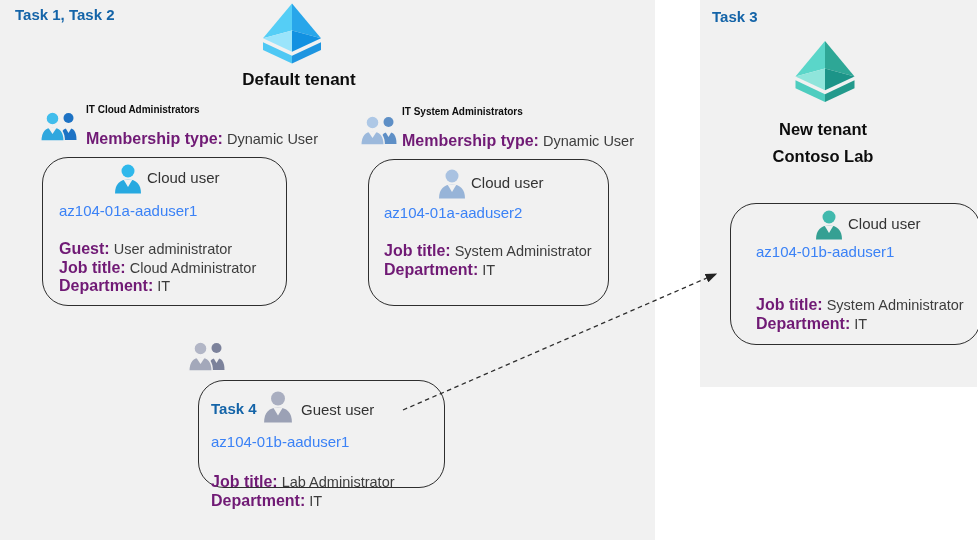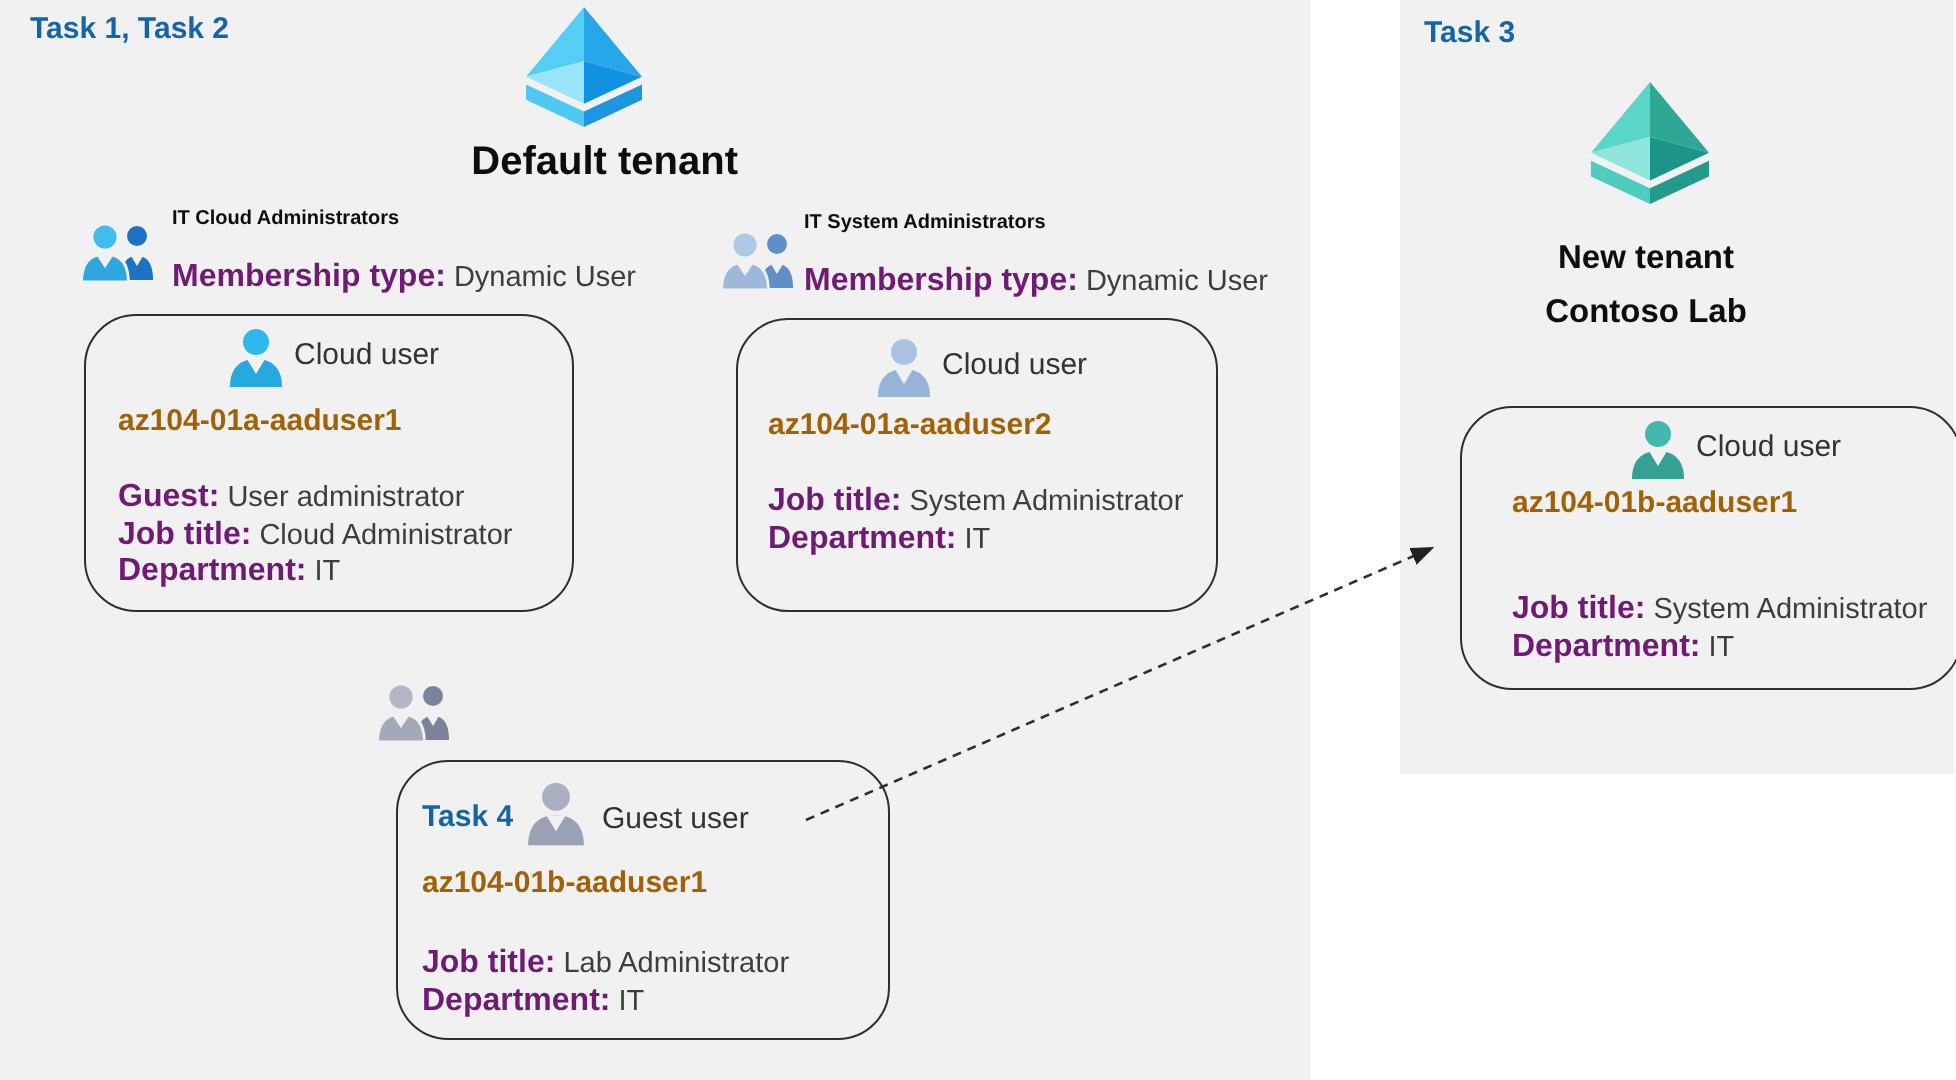--- a/index.html
+++ b/index.html
@@ -4,28 +4,28 @@
 <style>
   * { margin:0; padding:0; box-sizing:border-box; }
   html,body { background:#ffffff; }
   body { font-family:"Liberation Sans", sans-serif; }
   #canvas { position:relative; width:978px; height:540px; background:#ffffff; overflow:hidden; }
   .panel { position:absolute; background:#f1f1f1; }
   #left-panel  { left:0;   top:0; width:655px; height:540px; }
   #right-panel { left:700px; top:0; width:277px; height:387px; }
   .abs { position:absolute; }
   .task-label { font-weight:bold; font-size:15px; color:#1464a8; white-space:nowrap; }
-  .tenant-title { font-weight:bold; font-size:20px; color:#0d0d0d; text-align:right; white-space:nowrap; }
+  .tenant-title { font-weight:bold; font-size:17px; color:#0d0d0d; text-align:center; white-space:nowrap; }
   .tenant-title-sm { font-weight:bold; font-size:16.5px; color:#0d0d0d; text-align:center; white-space:nowrap; }
   .group-title { font-weight:bold; font-size:10px; color:#0d0d0d; white-space:nowrap; }
   .membership { font-size:14.5px; color:#3d3d3d; white-space:nowrap; }
   .membership b, .field b { color:#701a75; font-size:16px; }
   .card { position:absolute; border:1.4px solid #2e2e2e; border-radius:26px; background:transparent;margin-left:20px; }
   .user-type { font-size:15px; color:#333333; white-space:nowrap; }
-  .card-name { font-weight:bold; font-size:15px; color:#a16207; white-space:nowrap; }
+  .card-name { font-weight:normal; font-size:15px; color:#3b82f6; white-space:nowrap; }
   .field { font-size:14.5px; color:#3d3d3d; line-height:18.5px; white-space:nowrap; }
   svg { display:block; }
   #arrow-overlay { position:absolute; left:0; top:0; pointer-events:none; }
 </style>
 </head>
 <body>
 
 <div id="canvas">
 
   <div id="left-panel" class="panel"></div>
@@ -108,21 +108,21 @@
     <svg width="38" height="32" viewBox="0 0 38 31">
       <circle cx="28.5" cy="7.5" r="5" fill="#7c829b"></circle>
       <path d="M20.5,29.5 C20.5,21 23.5,17.5 28.5,17.5 C33.5,17.5 36.5,21 36.5,29.5 Z" fill="#7c829b"></path>
       <polygon points="25.5,17.5 28.5,22.5 31.5,17.5" fill="#f1f1f1"></polygon>
       <circle cx="12.5" cy="8" r="6.5" fill="#b2b6c6" stroke="#f1f1f1" stroke-width="1.4"></circle>
       <path d="M0.8,30.5 C0.8,20.5 5.5,16.5 12.5,16.5 C19.5,16.5 24.2,20.5 24.2,30.5 Z" fill="#a3a8ba" stroke="#f1f1f1" stroke-width="1.4"></path>
       <polygon points="8,16.8 12.5,23.5 17,16.8" fill="#f1f1f1"></polygon>
     </svg>
   </div>
 
-  <div class="card" style="left:178px; top:380px; width:247px; height:140px;">
+  <div class="card" style="left:178px; top:380px; width:247px; height:108px;">
     <div class="abs task-label" style="left:12px; top:19px;">Task 4</div>
     <div class="abs" style="left:64px; top:9px;">
       <svg width="30" height="33" viewBox="0 0 28 30">
         <circle cx="14" cy="7.5" r="6.5" fill="#a9aec0"></circle>
         <path d="M1,30 C1,20.5 6,16 14,16 C22,16 27,20.5 27,30 Z" fill="#9ba1b5"></path>
         <polygon points="9.5,16 14,23.5 18.5,16" fill="#f1f1f1"></polygon>
       </svg>
     </div>
     <div class="abs user-type" style="left:102px; top:20px;">Guest user</div>
     <div class="abs card-name" style="left:12px; top:52px;">az104-01b-aaduser1</div>

